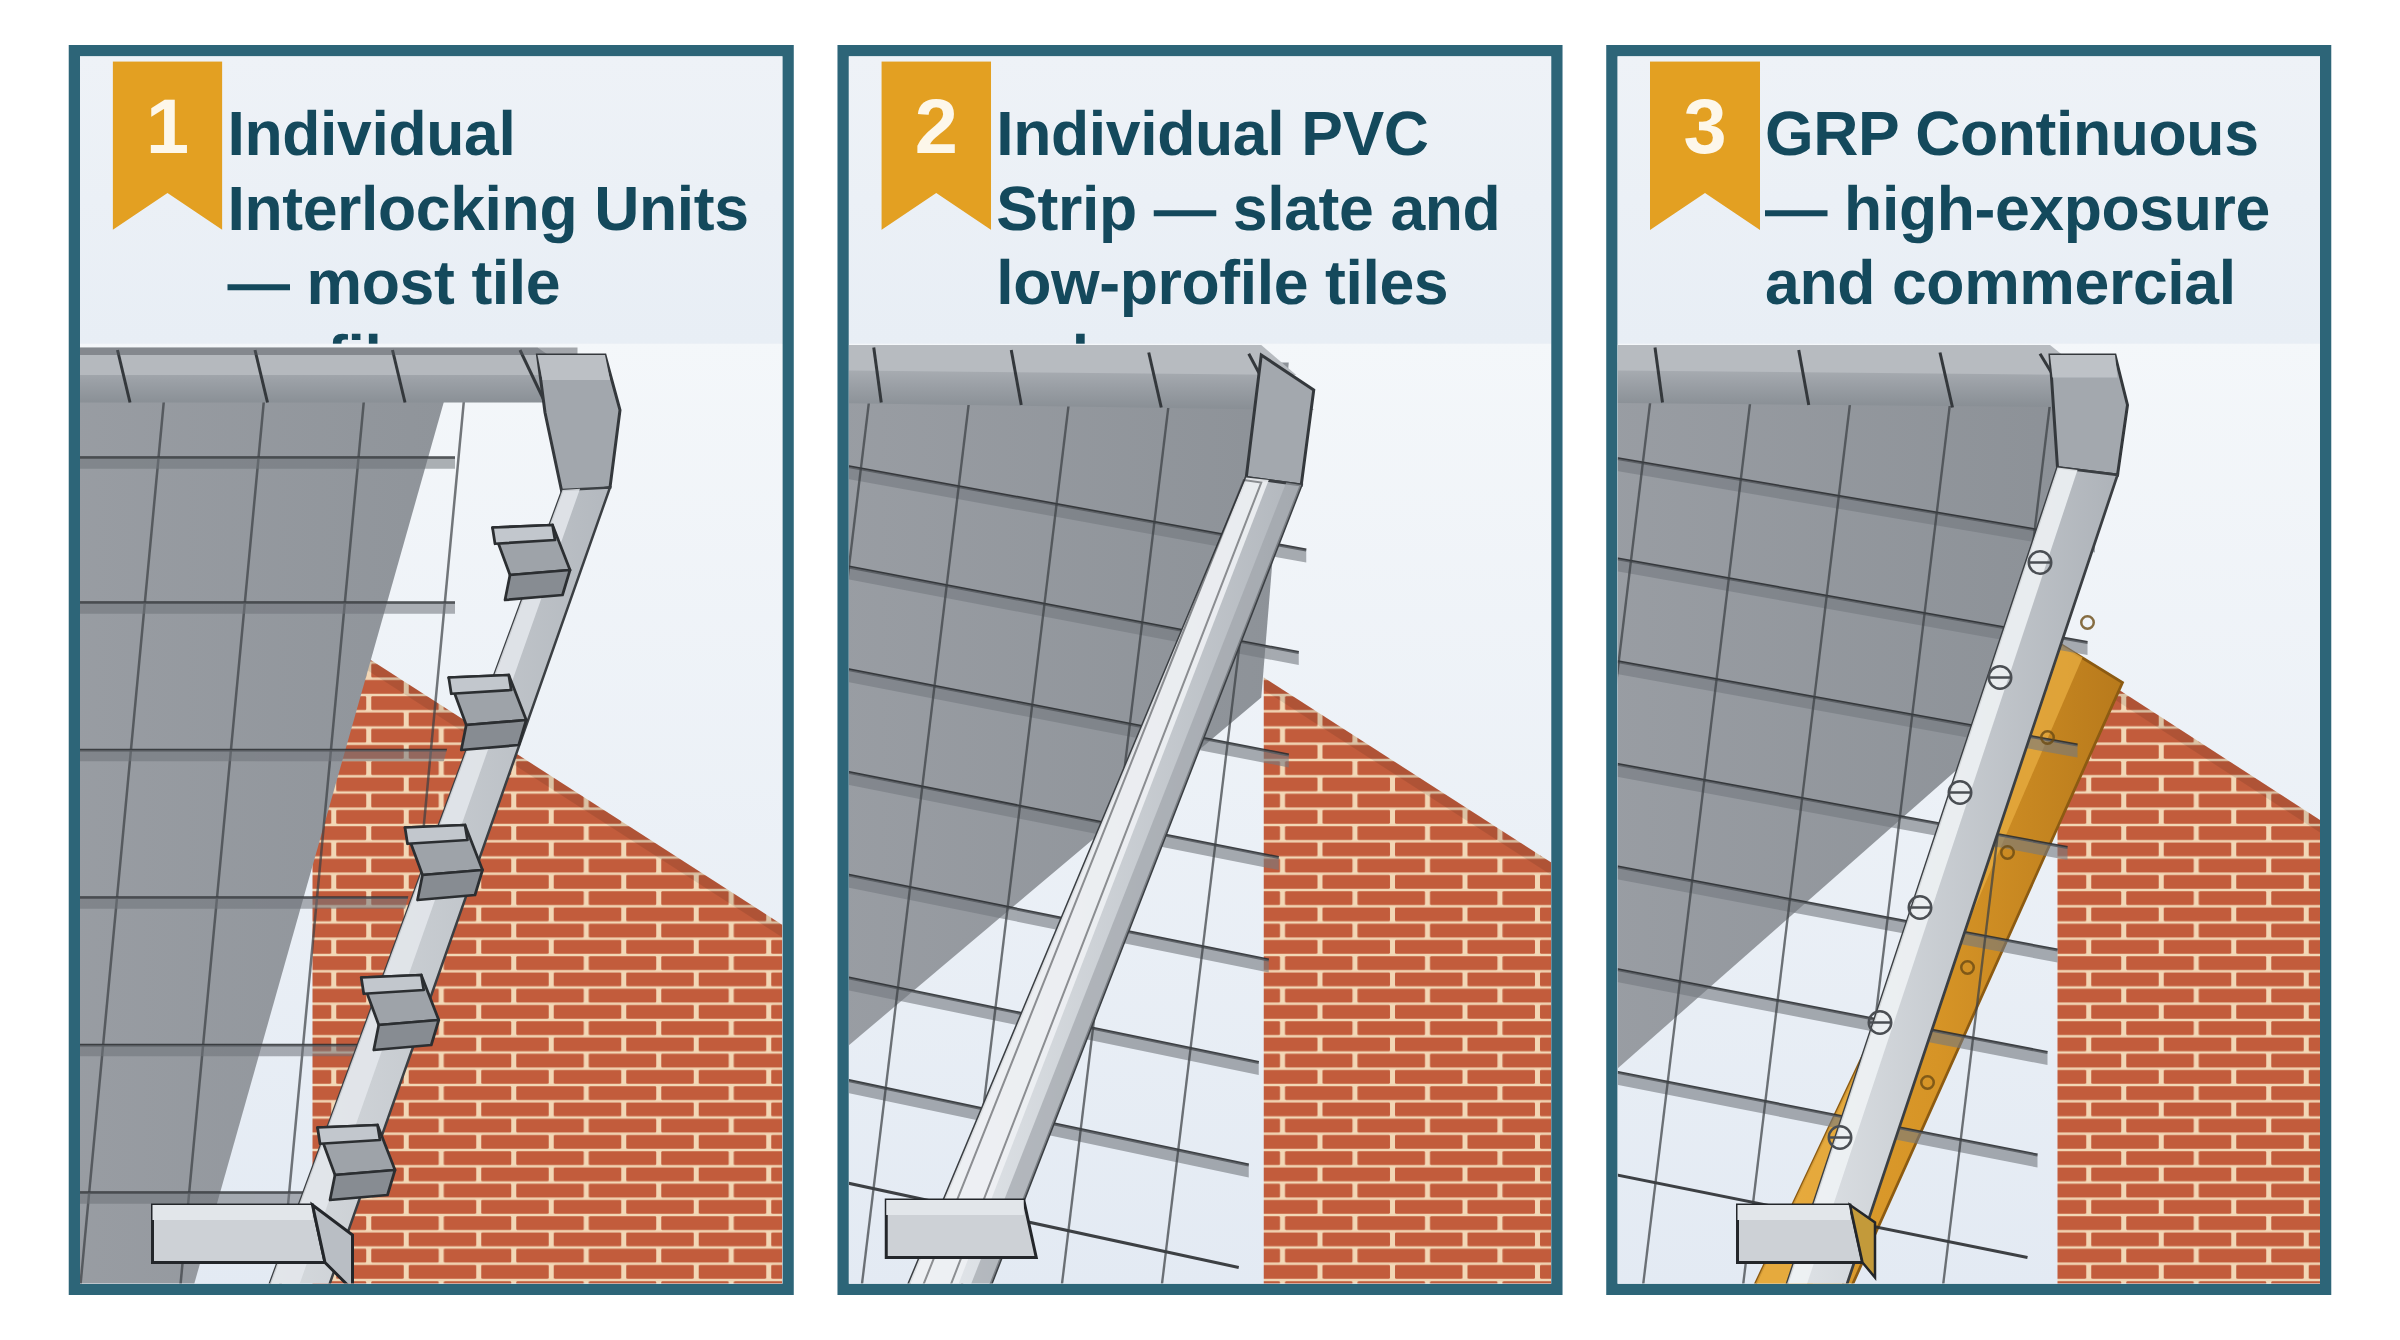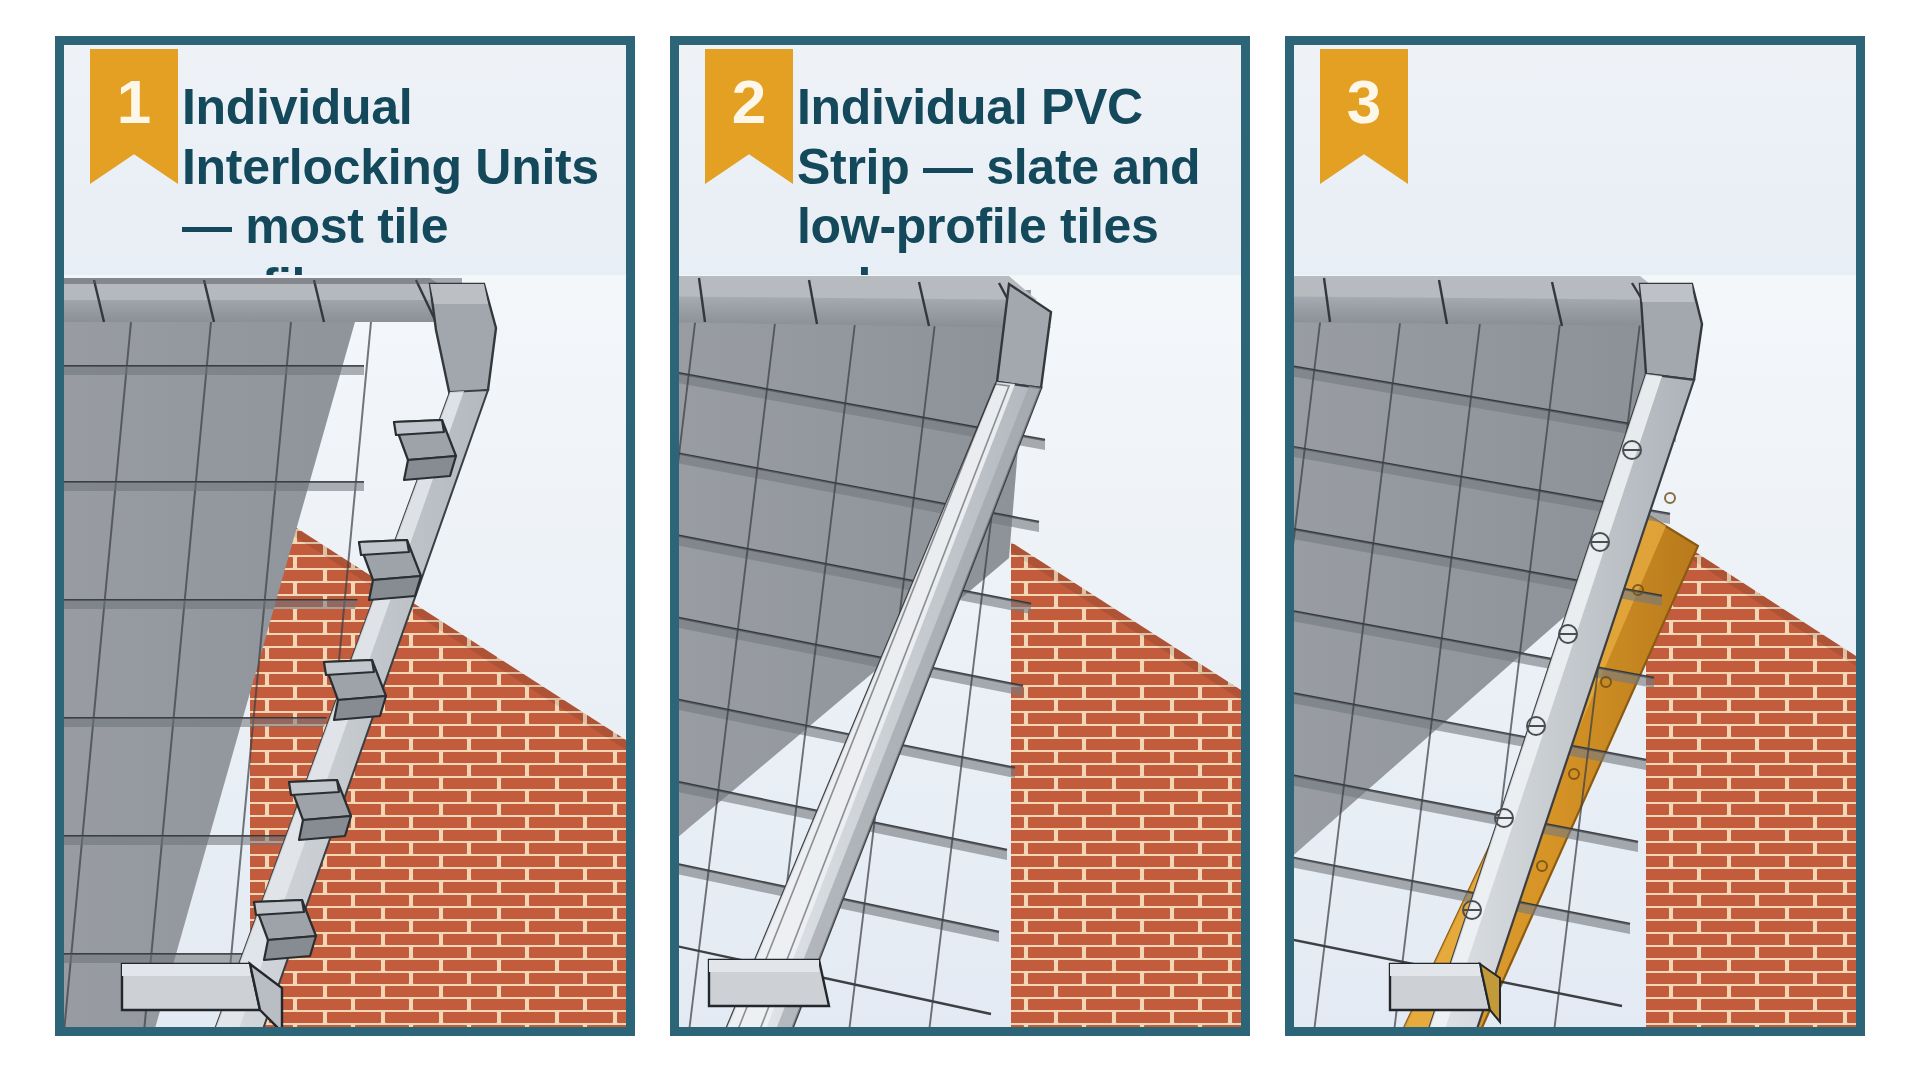--- a/index.html
+++ b/index.html
@@ -321,20 +321,21 @@
         </g>
       </svg>
     </div>
   </div>
 
   <div class="panel">
     <div class="panel-head">
       <div class="ribbon">
         <span>3</span>
       </div>
+      <div class="ptitle">GRP Continuous — high-exposure and commercial</div>
     </div>
     <div class="scene">
       <svg viewBox="0 0 562 762" preserveAspectRatio="xMidYMid slice">
         <defs>
           <linearGradient id="sky3" x1="0" y1="0" x2="0" y2="1">
             <stop offset="0" stop-color="#f4f7fa"></stop>
               <stop offset="1" stop-color="#e3eaf3"></stop>
           </linearGradient>
           <linearGradient id="slate3" x1="0" y1="0" x2="1" y2="0">
             <stop offset="0" stop-color="#9a9ea4"></stop>

